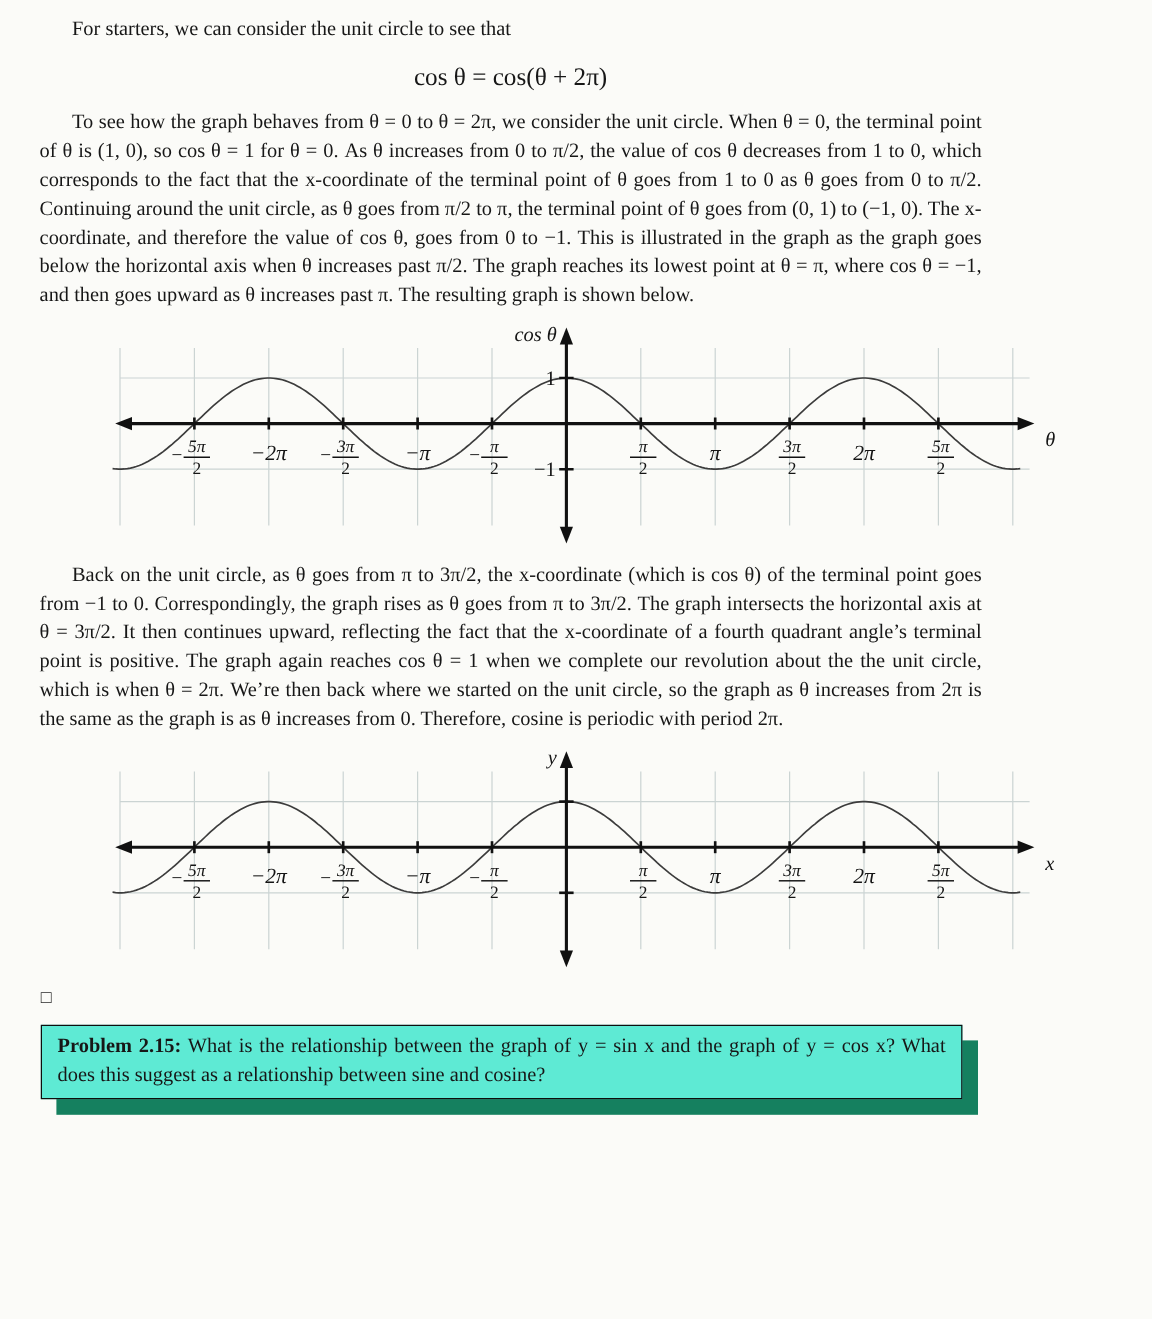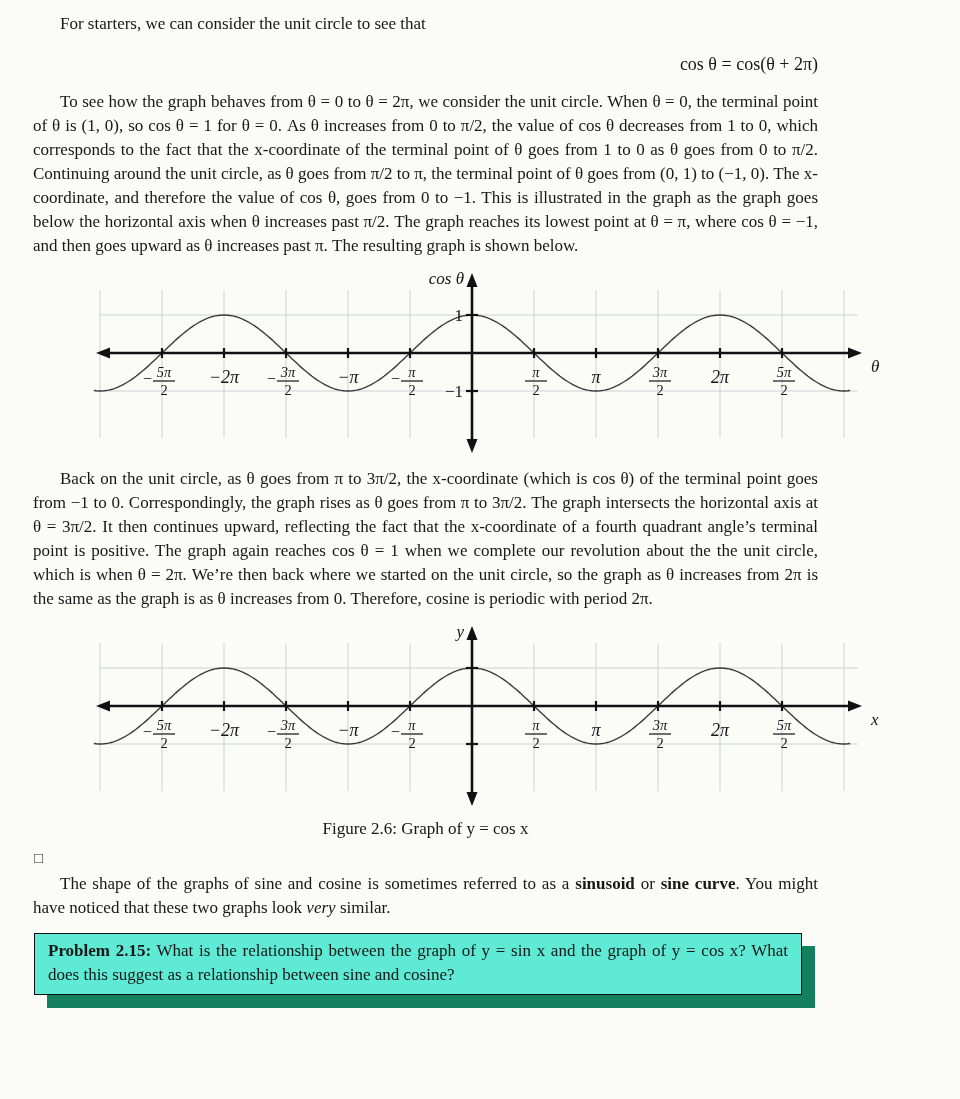--- a/index.html
+++ b/index.html
@@ -5,21 +5,21 @@
   html,body{margin:0;padding:0;}
   body{
     width:960px;height:1099px;overflow:hidden;
     background:#fbfbf8;color:#171717;
     font-family:"Liberation Serif", serif;
     font-size:17px;
   }
   .page{box-sizing:border-box;width:848px;padding:12px 30px 0 33px;}
   p{margin:0;line-height:24px;text-align:justify;}
   .indent{text-indent:27px;}
-  .equation{text-align:right;margin:16px 0 14px;line-height:24px;font-size:18px;}
+  .equation{text-align:center;margin:16px 0 14px;line-height:24px;font-size:21px;}
   .graph{margin:8px 0 2px 2px;line-height:0;}
   .caption{text-align:center;line-height:24px;margin:0 0 0;}
   .qed{margin:8px 0 4px 1px;font-size:15px;line-height:18px;color:#2a2a2a;}
   .para-gap{margin-top:11px;}
   .small-gap{margin-top:5px;}
   .problem-box{
     box-sizing:border-box;
     margin:13px 16px 0 1px;
     border:1.6px solid #0e0e0e;
     padding:5px 13px 7px;
@@ -162,23 +162,21 @@
         <line x1="747" y1="82" x2="747" y2="92" stroke="#111" stroke-width="2.2"></line>
         <text x="749" y="111" font-size="14.5" text-anchor="middle" font-style="italic">5π</text>
         <line x1="738" y1="115" x2="760" y2="115" stroke="#111" stroke-width="1.2"></line>
         <text x="749" y="129" font-size="14.5" text-anchor="middle">2</text>
         <line x1="431" y1="49" x2="443" y2="49" stroke="#111" stroke-width="2.2"></line>
         <line x1="431" y1="125" x2="443" y2="125" stroke="#111" stroke-width="2.2"></line>
         <text x="429" y="18" font-size="17" text-anchor="end" font-style="italic">y</text>
         <text x="836" y="106" font-size="17" font-style="italic">x</text>
       </svg></div>
 
-  <div class="caption">Figure 2.6: Graph of y = cos x</div>
 
   <div class="qed">□</div>
 
-  <p class="indent small-gap"><span>The shape of the graphs of sine and cosine is sometimes referred to as a </span><span style="font-weight: 700;">sinusoid</span><span> or </span><span style="font-weight: 700;">sine curve</span><span>.  You might have noticed that these two graphs look </span><span style="font-style: italic;">very</span><span> similar.</span></p>
 
   <div class="problem-box" style="background: #5eead4; box-shadow: rgb(21, 128, 95) 13px 13px 0px 0px; font-family: Liberation Serif, serif;">
     <p><span style="font-weight: 700;">Problem 2.15:</span><span>  What is the relationship between the graph of y = sin x and the graph of y = cos x? What does this suggest as a relationship between sine and cosine?</span></p>
   </div>
 
 </div>
 
 </body></html>

